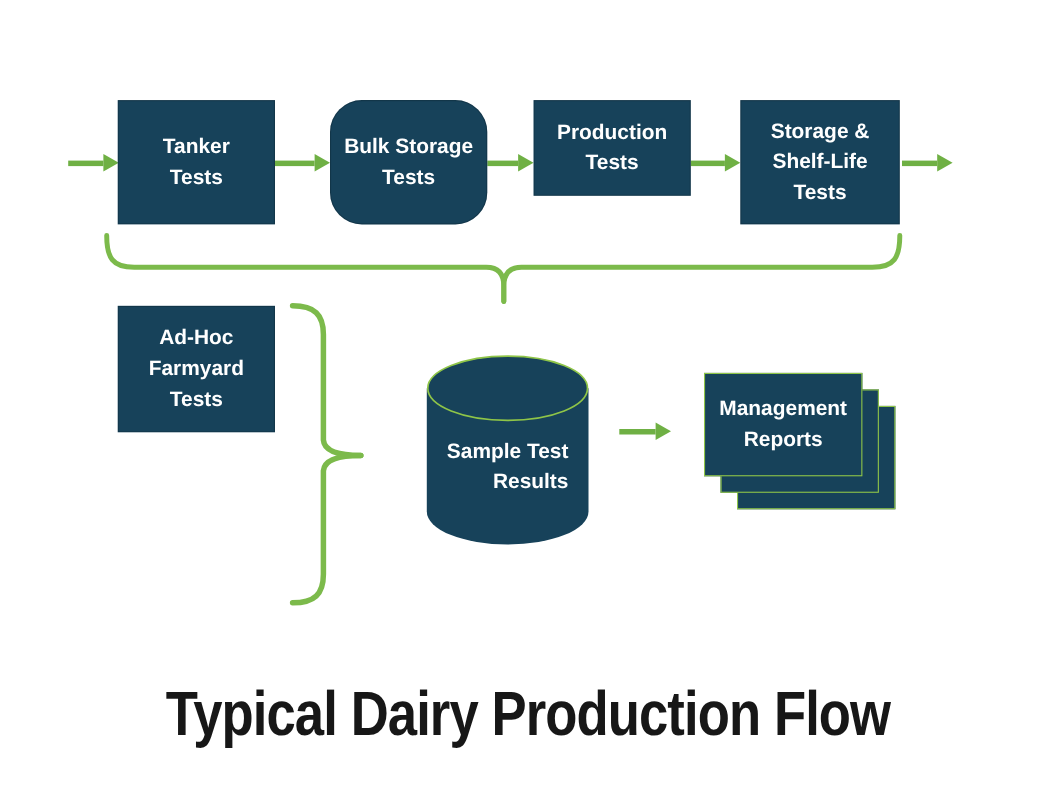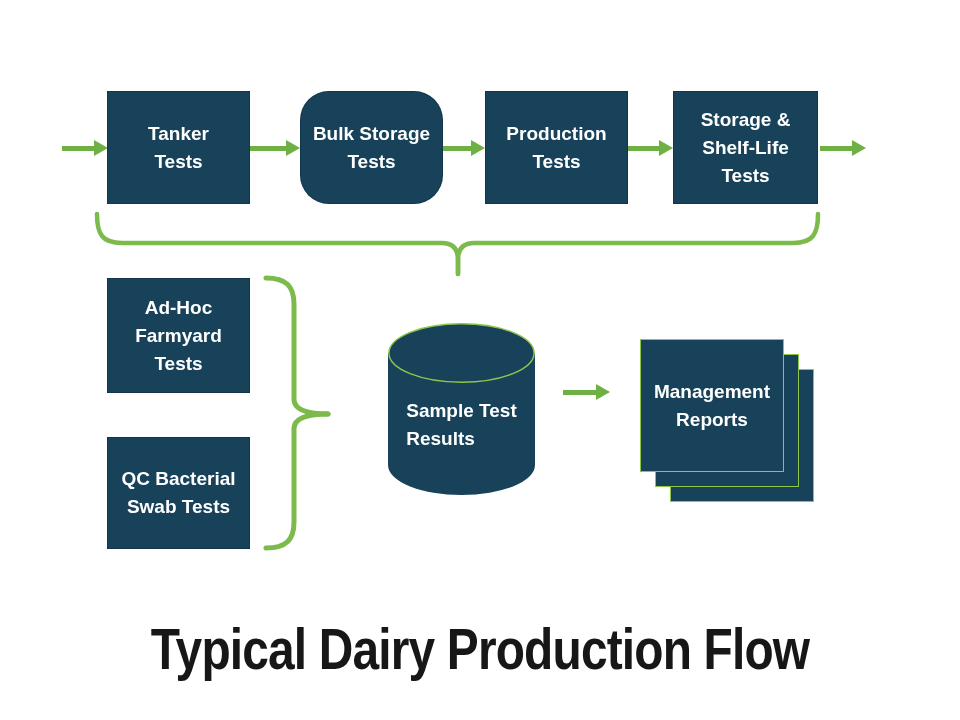--- a/index.html
+++ b/index.html
@@ -9,21 +9,21 @@
   }
   
   .nbox{
     position:absolute;background:var(--navy,#17425a);color:#fff;
     display:flex;align-items:center;justify-content:center;text-align:center;
     font-size:19px;line-height:28px;font-weight:600;white-space:pre-line;
     box-shadow:inset 0 0 0 1px rgba(0,0,0,.18);
   }
   .b-tanker{left:107px;top:75px;width:143px;height:113px;}
   .b-bulk  {left:300px;top:75px;width:143px;height:113px;border-radius:29px;}
-  .b-prod  {left:485px;top:75px;width:143px;height:113px;}
+  .b-prod  {left:485px;top:75px;width:143px;height:87px;}
   .b-shelf {left:673px;top:75px;width:145px;height:113px;text-align:center;}
   .b-adhoc {left:107px;top:262px;width:143px;height:115px;}
   .b-qc    {left:107px;top:421px;width:143px;height:112px;}
   
   .arrow{position:absolute;height:5px;background:var(--arrow,#6fb044);}
   .arrow::after{
     content:"";position:absolute;right:-14px;top:-6px;width:0;height:0;
     border-left:14px solid var(--arrow,#6fb044);
     border-top:8.5px solid transparent;border-bottom:8.5px solid transparent;
   }
@@ -35,26 +35,26 @@
   .ar-db {left:563px;top:374px;width:33px;}
   
   .brace{position:absolute;overflow:visible;}
   .brace path{fill:none;stroke:var(--brace,#7cba4b);stroke-linecap:round;stroke-linejoin:round;}
   .brace-top{left:90px;top:192px;}
   .brace-left{left:258px;top:252px;}
   
   .db-svg{position:absolute;left:388px;top:307px;overflow:visible;}
   .db-label{
     position:absolute;left:388px;top:379px;width:147px;height:60px;
-    display:flex;align-items:center;justify-content:center;text-align:left;
+    display:flex;align-items:center;justify-content:center;text-align:right;
     color:#fff;font-size:19px;line-height:28px;font-weight:600;white-space:pre-line;
   }
   
   .report{
-    position:absolute;width:144px;height:133px;background:var(--navy,#17425a);
+    position:absolute;width:144px;height:94px;background:var(--navy,#17425a);
     border:1.5px solid var(--outline,#8fc548);box-sizing:border-box;
   }
   .rep-back {left:670px;top:353px;}
   .rep-mid  {left:655px;top:338px;}
   .rep-front{
     left:640px;top:323px;display:flex;align-items:center;justify-content:center;
     text-align:center;color:#fff;font-size:19px;line-height:28px;font-weight:600;white-space:pre-line;
   }
   
   .title{
@@ -86,22 +86,20 @@
 Tests</div>
 
   <svg class="brace brace-top" width="740" height="72" viewBox="0 0 740 72">
     <path d="M7,6 C7,26 12,35 32,35 L352,35 Q368,35 368,52 L368,66" stroke-width="4.5"></path>
     <path d="M728,6 C728,26 723,35 703,35 L384,35 Q368,35 368,52 L368,66" stroke-width="4.5"></path>
   </svg>
 
   <div class="nbox b-adhoc">Ad-Hoc
 Farmyard
 Tests</div>
-  <div class="nbox b-qc">QC Bacterial
-Swab Tests</div>
 
   <svg class="brace brace-left" width="80" height="290" viewBox="0 0 80 290">
     <path d="M8,10 C28,10 36,18 36,36 L36,132 Q37,146 70,146" stroke-width="5"></path>
     <path d="M8,280 C28,280 36,272 36,254 L36,160 Q37,146 70,146" stroke-width="5"></path>
   </svg>
 
   <svg class="db-svg" width="147" height="172" viewBox="0 0 147 172">
     <path d="M0,30 L0,142 A73.5,30 0 0,0 147,142 L147,30 Z" fill="var(--navy,#17425a)"></path>
     <ellipse cx="73.5" cy="30" rx="72.6" ry="29.2" fill="var(--navy,#17425a)" stroke="var(--outline,#8fc548)" stroke-width="1.5"></ellipse>
   </svg>

